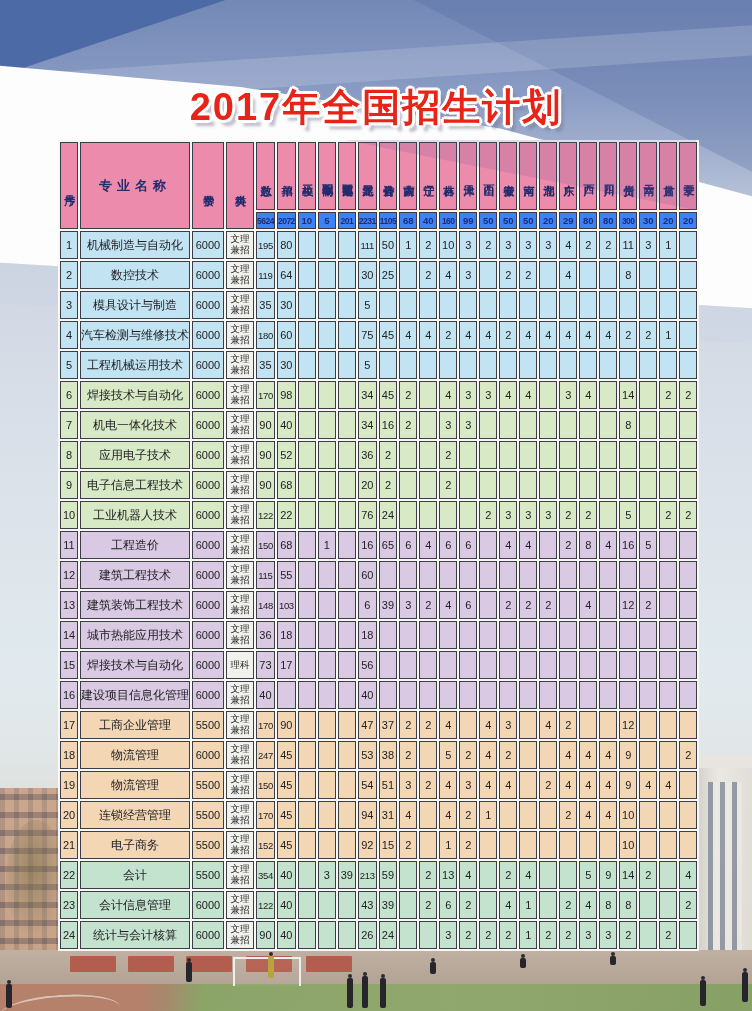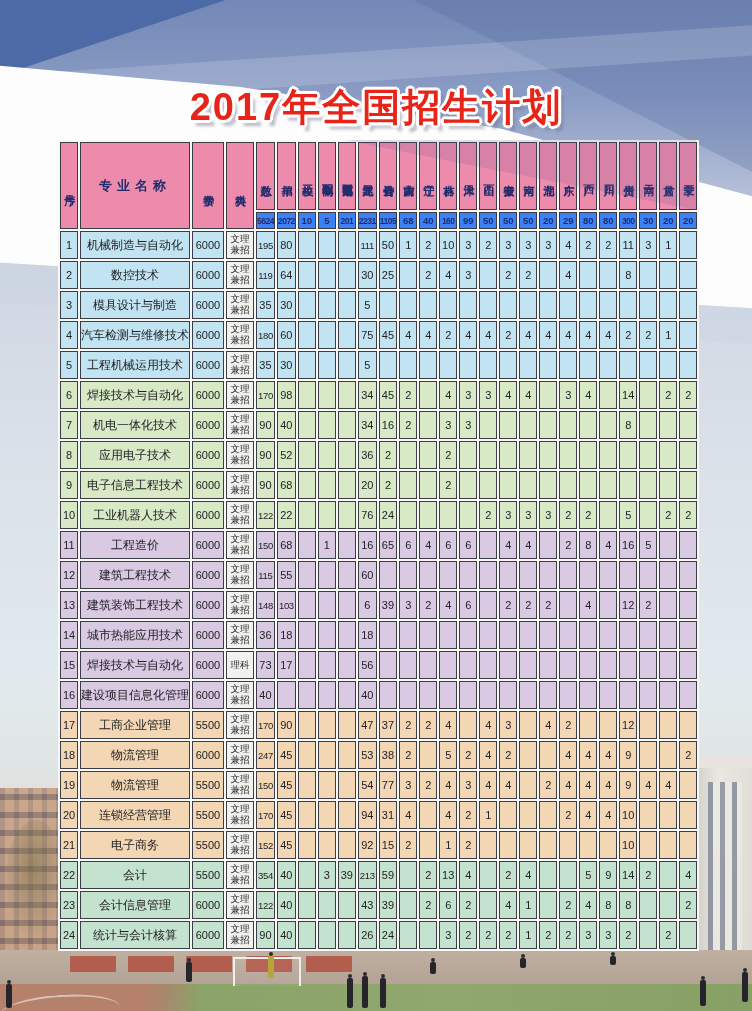--- a/index.html
+++ b/index.html
@@ -717,21 +717,21 @@
         <td class="xh">19</td>
         <td class="major">物流管理</td>
         <td class="fee">5500</td>
         <td class="kelei">文理兼招</td>
         <td class="num sm">150</td>
         <td class="num">45</td>
         <td class="num"></td>
         <td class="num"></td>
         <td class="num"></td>
         <td class="num">54</td>
-        <td class="num">77</td>
+        <td class="num">51</td>
         <td class="num">3</td>
         <td class="num">2</td>
         <td class="num">4</td>
         <td class="num">3</td>
         <td class="num">4</td>
         <td class="num">4</td>
         <td class="num"></td>
         <td class="num">2</td>
         <td class="num">4</td>
         <td class="num">4</td>

